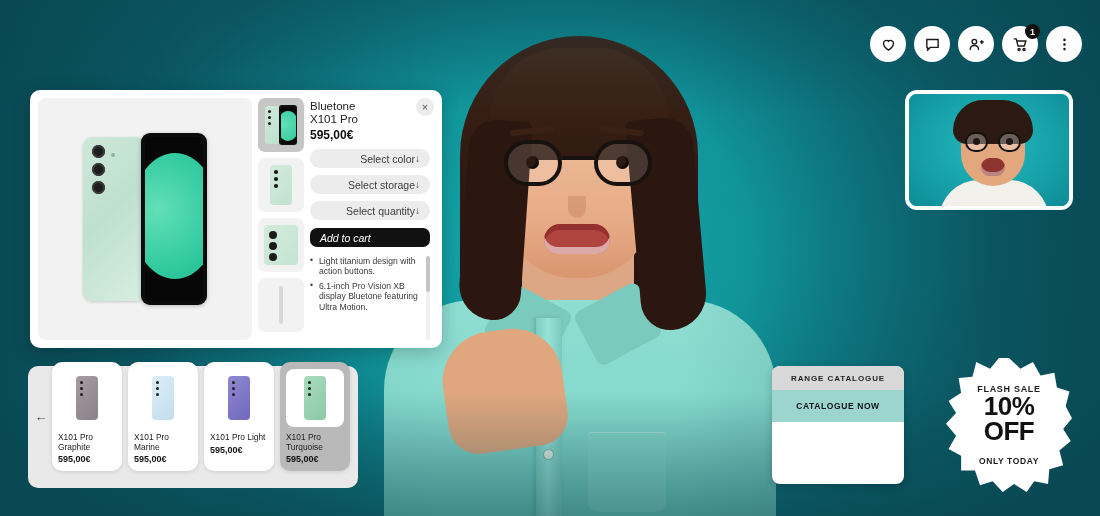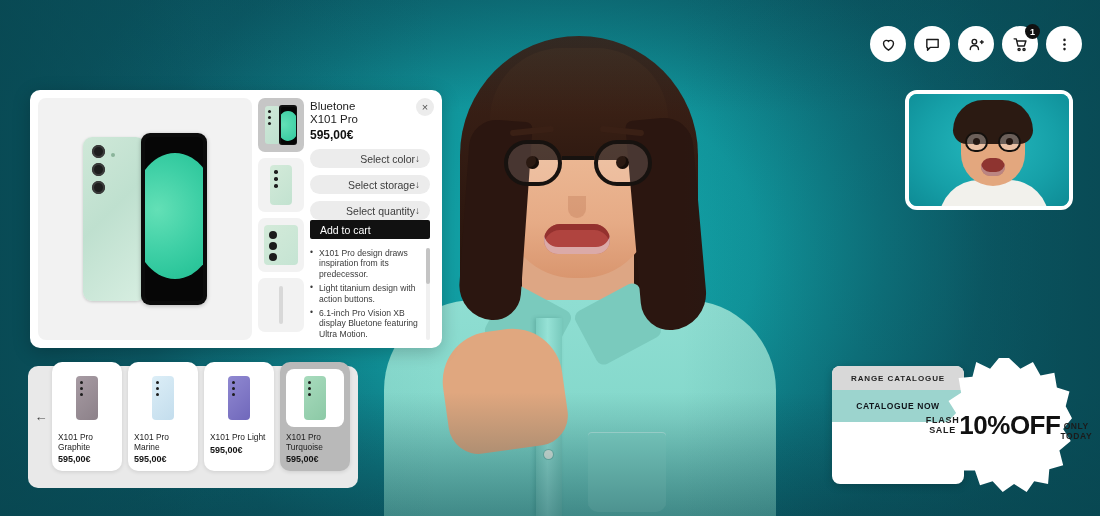--- a/index.html
+++ b/index.html
@@ -211,22 +211,22 @@
   }
   .prod-title { font-size: 11.5px; color: #222; line-height: 13px; }
   .prod-price { font-size: 12px; font-weight: bold; color: #111; margin-top: 2px; }
   .select-row {
     margin-top: 7px; height: 19px; background: #ececec; border-radius: 10px;
     display: flex; align-items: center; padding: 0 10px; cursor: pointer;
   }
   .select-row .lbl { flex: 1; font-size: 10.5px; color: #3c3c3c; text-align: right; }
   .select-row .arr { font-size: 10px; color: #444; }
   .add-cart {
-    height: 19px; background: #111; border-radius: 2px; color: #fff;
-    font-size: 10.5px; display: flex; align-items: center; padding: 0 10px; cursor: pointer;
+    margin-top: 8px; height: 19px; background: #111; border-radius: 7px; color: #fff;
+    font-size: 10.5px; display: flex; align-items: center; padding: 0 10px; cursor: pointer; font-style: italic;
   }
   .desc-wrap { margin-top: 9px; flex: 1; display: flex; gap: 4px; overflow: hidden; }
   .desc { flex: 1; overflow: hidden; }
   .desc li {
     list-style: none; position: relative; padding-left: 9px; font-size: 8.6px;
     line-height: 10.4px; color: #3a3a3a; margin-bottom: 4px;
   }
   .desc li::before { content: "•"; position: absolute; left: 0; top: -1px; color: #3a3a3a; }
   .scrollbar { width: 4px; background: #f0f0f0; border-radius: 2px; position: relative; }
   .scroll-thumb { position: absolute; left: 0; top: 0; width: 4px; height: 36px; background: #c4c4c4; border-radius: 2px; }
@@ -249,21 +249,21 @@
   .card-img {
     height: 58px; border-radius: 8px; display: flex; align-items: center; justify-content: center;
   }
   .card.selected .card-img { background: #fff; }
   .mini-phone { position: relative; width: 22px; height: 44px; border-radius: 4px; }
   .mini-phone .md { position: absolute; left: 4px; width: 3px; height: 3px; border-radius: 50%; background: #1d1d1d; }
   .card-name { margin-top: 6px; font-size: 8.4px; line-height: 9.6px; color: #222; }
   .card-price { margin-top: 2px; font-size: 9px; font-weight: bold; color: #111; }
   
   .catalogue {
-    position: absolute; left: 832px; top: 366px; width: 132px; height: 118px;
+    position: absolute; left: 772px; top: 366px; width: 132px; height: 118px;
     border-radius: 8px; overflow: hidden; background: #fff; cursor: pointer;
     box-shadow: 0 2px 8px rgba(0,0,0,.2);
   }
   .cat-head {
     height: 24px; background: #d8d8d8; display: flex; align-items: center; justify-content: center;
     font-size: 8px; font-weight: bold; letter-spacing: .9px; color: #1f1f1f;
   }
   .cat-body {
     height: 62px; display: flex; flex-direction: column; align-items: center; justify-content: center;
     background: #fff; font-size: 13px; line-height: 15px; color: #151515; text-align: center;
@@ -279,21 +279,21 @@
   }
   .star-shape {
     position: absolute; inset: 0; background: #fff;
     clip-path: polygon(50% 0%, 59% 8%, 69% 3%, 75% 13%, 86% 11%, 88% 22%, 98% 25%, 95% 36%,
       100% 45%, 93% 53%, 99% 62%, 90% 69%, 93% 80%, 82% 83%, 81% 94%, 70% 92%, 64% 100%,
       54% 94%, 45% 100%, 37% 92%, 27% 95%, 23% 84%, 12% 84%, 12% 73%, 2% 68%, 8% 58%,
       0% 49%, 8% 41%, 2% 32%, 12% 26%, 10% 15%, 21% 14%, 24% 3%, 35% 8%, 42% 0%);
     filter: drop-shadow(0 2px 5px rgba(0,0,0,.25));
   }
   .star-inner {
-    position: absolute; inset: 0; display: flex; flex-direction: row;
+    position: absolute; inset: 0; display: flex; flex-direction: column;
     align-items: center; justify-content: center; text-align: center;
   }
   .fs-top { font-size: 9px; font-weight: bold; letter-spacing: .7px; color: #1b1b1b; }
   .fs-pct { font-size: 26px; font-weight: bold; line-height: 25px; color: #111; letter-spacing: -.5px; }
   .fs-off { font-size: 26px; font-weight: bold; line-height: 25px; color: #111; letter-spacing: -.5px; }
   .fs-bot { font-size: 8.5px; font-weight: bold; letter-spacing: .6px; color: #1b1b1b; margin-top: 12px; }
 </style>
 </head>
 <body>
 
@@ -466,21 +466,20 @@
         <span class="lbl">Select quantity</span>
         <span class="arr">↓</span>
       </div>
 
       <div class="add-cart">
         <span>Add to cart</span>
       </div>
 
       <div class="desc-wrap">
         <ul class="desc">
-          <li>X101 Pro design draws inspiration from its predecessor.</li>
           <li>Light titanium design with action buttons.</li>
           <li>6.1-inch Pro Vision XB display Bluetone featuring Ultra Motion.</li>
 
         </ul>
         <div class="scrollbar">
           <div class="scroll-thumb"></div>
         </div>
       </div>
     </div>
   </div>

